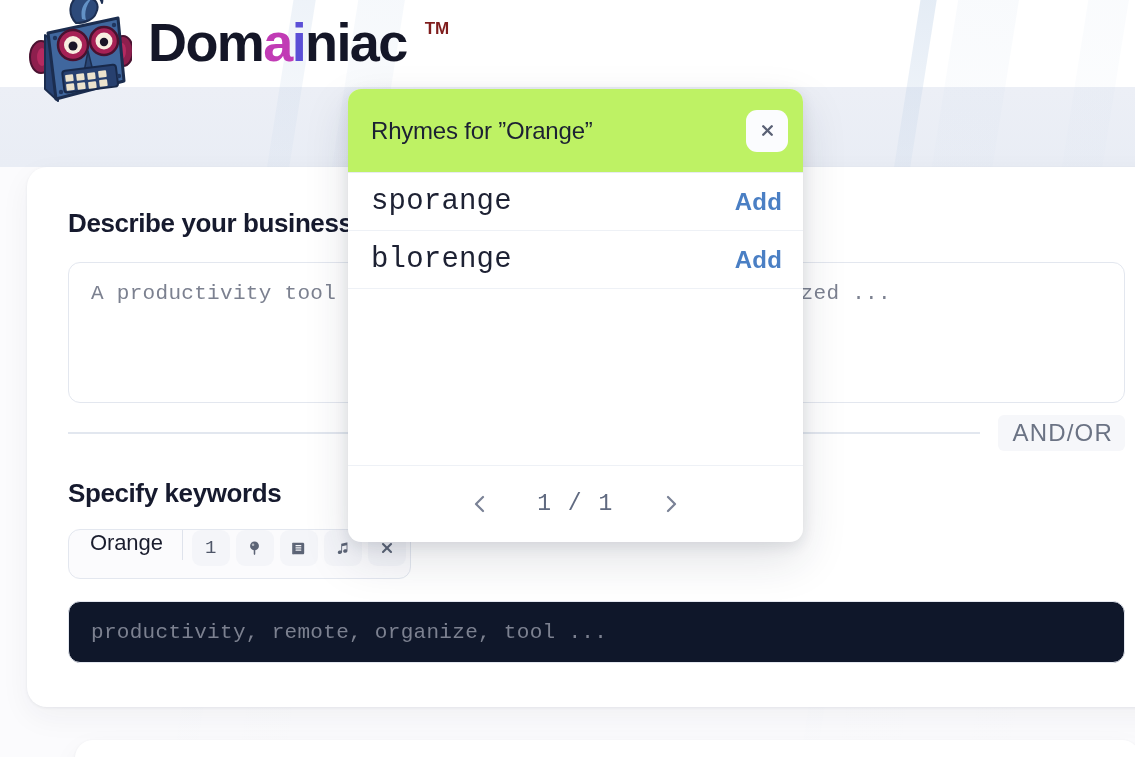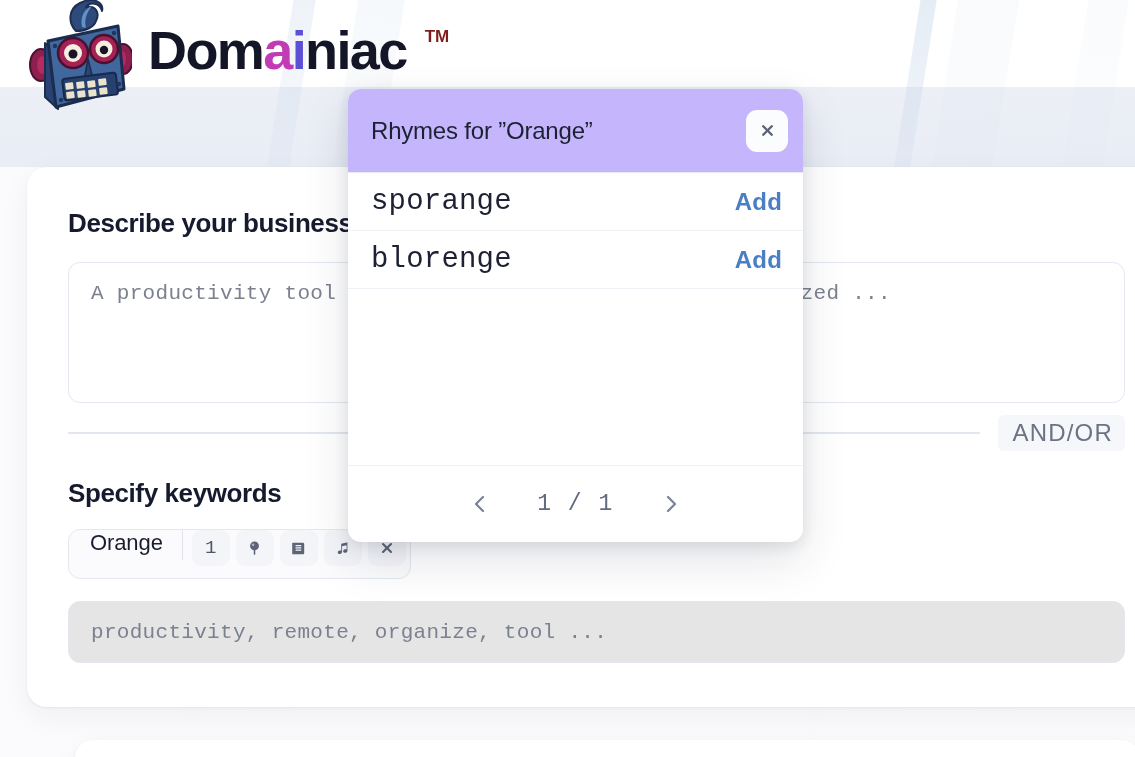--- a/index.html
+++ b/index.html
@@ -54,21 +54,21 @@
   }
   .beam.b1 { left: 235px; width: 22px; opacity: .55; }
   .beam.b2 { left: 300px; width: 46px; opacity: .30; }
   .beam.b3 { left: 862px; width: 16px; opacity: .85; }
   .beam.b4 { left: 900px; width: 60px; opacity: .22; }
   .beam.b5 { left: 1030px; width: 40px; opacity: .18; }
 
   
   .header {
     position: absolute;
-    left: 0; top: 8px;
+    left: 0; top: 0;
     width: 1135px; height: 90px;
     display: flex;
     align-items: center;
     padding-left: 24px;
     z-index: 6;
   }
   .logo-mark {
     width: 108px; height: 118px;
     margin-top: 6px;
     flex: 0 0 auto;
@@ -217,21 +217,21 @@
   }
   .chip-btn svg { display: block; }
 
   
   .kw-input {
     margin-top: 22px;
     width: 1057px;
     height: 62px;
     border: 1px solid #e3e7ef;
     border-radius: 12px;
-    background: #e5e5e5;
+    background: #0f172a;
     display: flex;
     align-items: center;
     padding: 0 22px;
     font-family: "Liberation Mono", monospace;
     font-size: 21px;
     color: #7c8190;
     letter-spacing: 0.3px;
     white-space: nowrap;
     overflow: hidden;
   }
@@ -246,21 +246,21 @@
     background: #ffffff;
     border-radius: 13px;
     box-shadow: 0 4px 14px rgba(28,38,62,0.10), 0 18px 46px rgba(28,38,62,0.13);
     z-index: 40;
     overflow: hidden;
     display: flex;
     flex-direction: column;
   }
   .modal-head {
     height: 84px;
-    background: #c4b5fd;
+    background: #bef264;
     border-bottom: 1px solid #e7ebf2;
     display: flex;
     align-items: center;
     justify-content: space-between;
     padding: 0 15px 0 23px;
     flex: 0 0 auto;
   }
   .modal-title {
     font-size: 24px;
     color: #1c2133;

